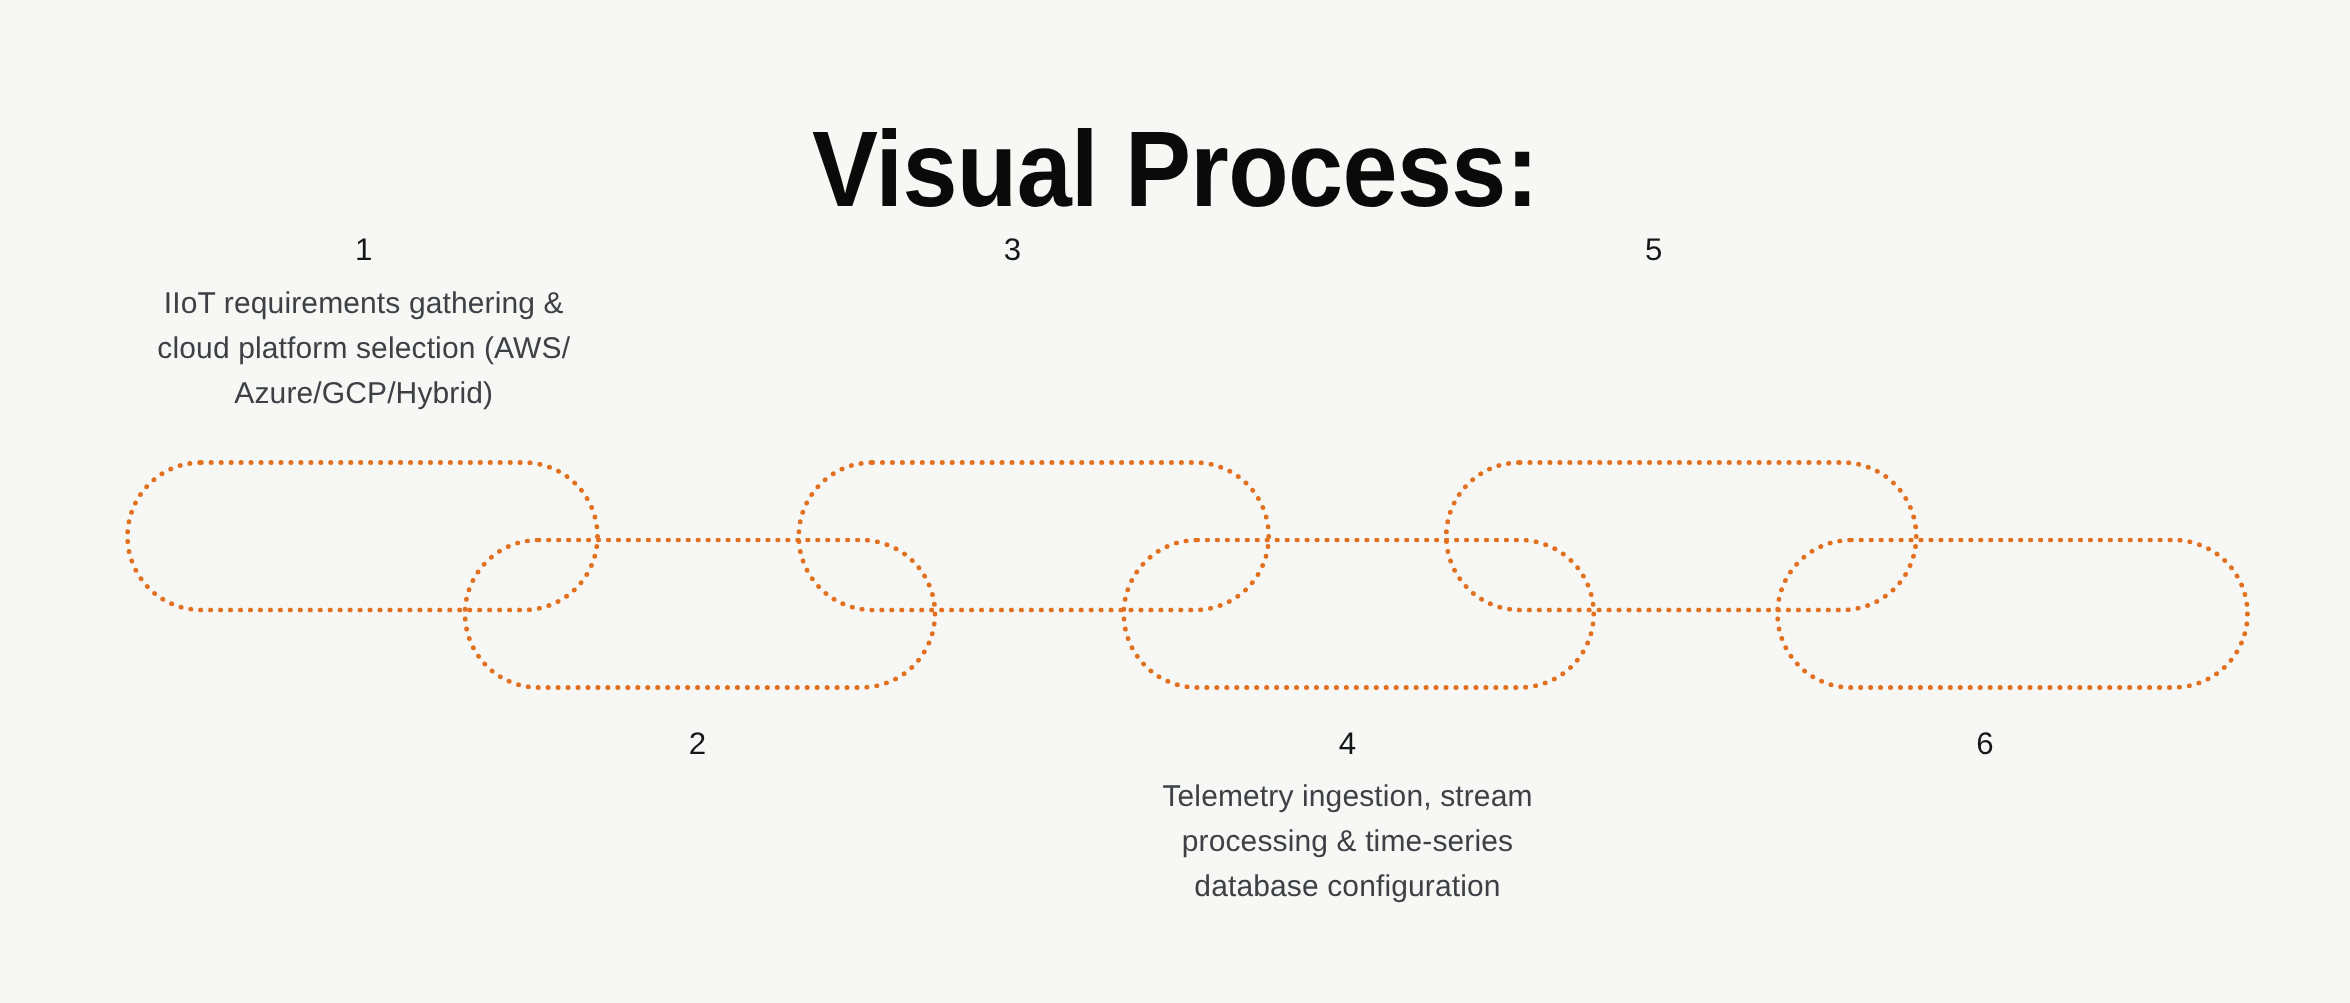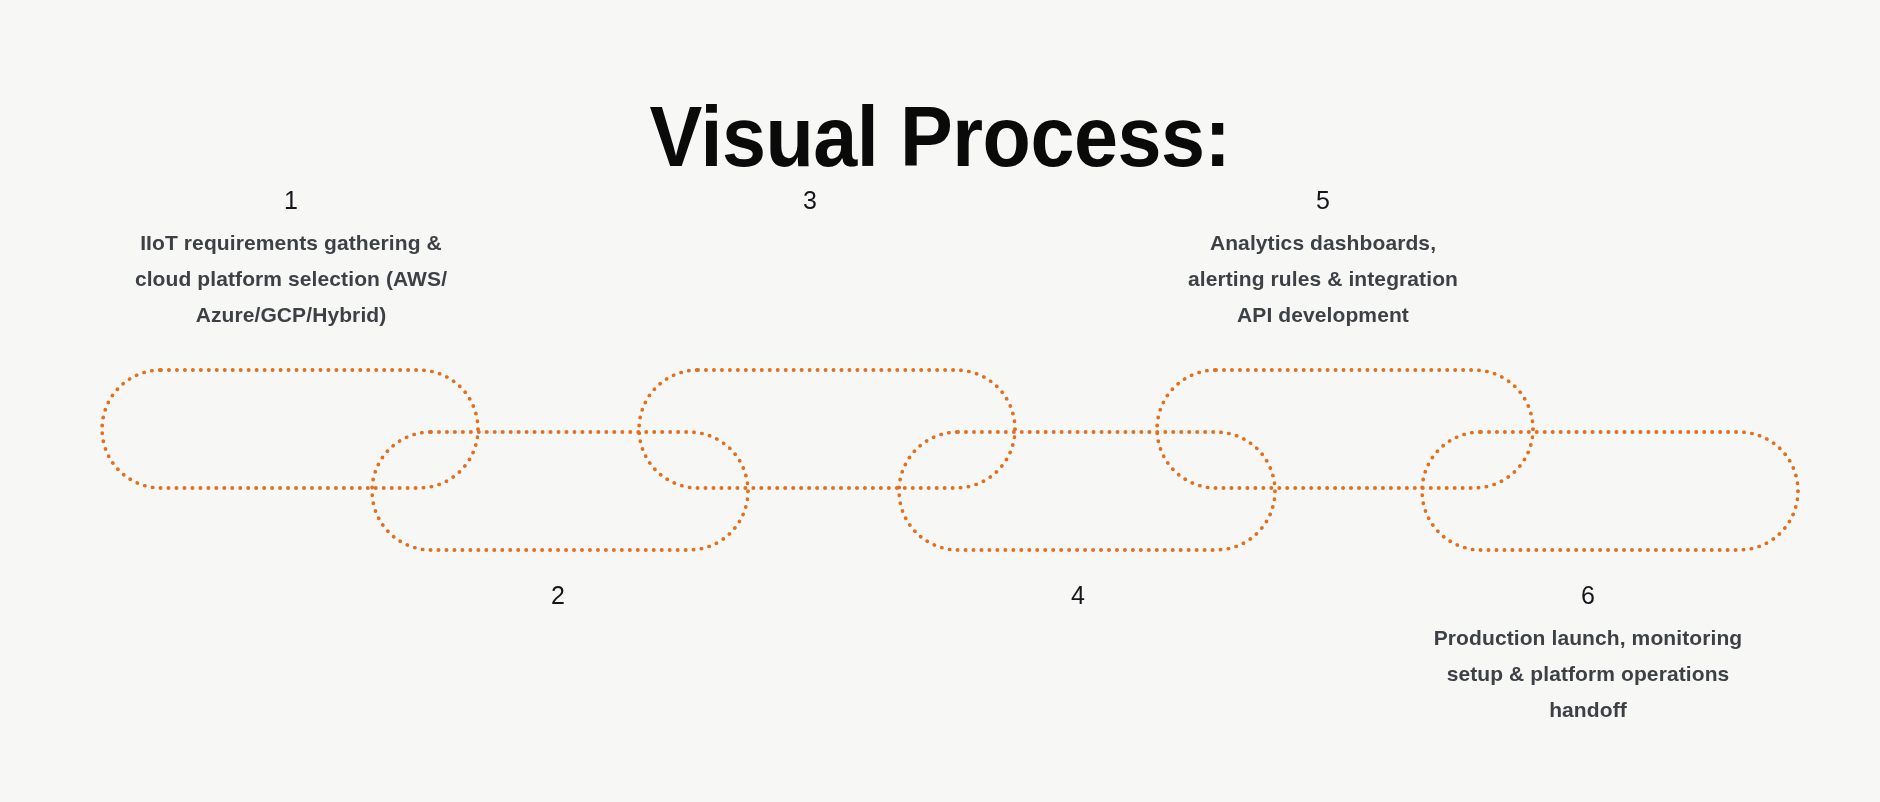--- a/index.html
+++ b/index.html
@@ -64,23 +64,23 @@
   }
   .step-number {
     font-size: 25px;
     line-height: 30px;
     font-weight: 400;
     color: #14161a;
     margin-bottom: 10px;
     font-family: "Liberation Sans", sans-serif;
   }
   .step-desc {
-    font-size: 21px;
+    font-size: 24px;
     line-height: 36px;
-    font-weight: 700;
+    font-weight: 400;
     color: #3d4045;
     font-family: "Liberation Sans", sans-serif;
     white-space: pre-line;
     letter-spacing: 0.1px;
   }
   .step.top  { top: 185px; }
   .step.bottom { top: 580px; }
 </style>
 </head>
 <body style="background: rgb(247, 247, 246);">
@@ -106,28 +106,25 @@
 Azure/GCP/Hybrid)</div>
       </div>
       <div class="step bottom" style="left: 368px;">
         <div class="step-number">2</div>
       </div>
       <div class="step top" style="left: 620px;">
         <div class="step-number">3</div>
       </div>
       <div class="step bottom" style="left: 888px;">
         <div class="step-number">4</div>
+        <div class="step-desc">Telemetry ingestion, stream
+processing &amp; time-series
+database configuration</div>
       </div>
       <div class="step top" style="left: 1133px;">
         <div class="step-number">5</div>
-        <div class="step-desc">Analytics dashboards,
-alerting rules &amp; integration
-API development</div>
       </div>
       <div class="step bottom" style="left: 1398px;">
         <div class="step-number">6</div>
-        <div class="step-desc">Production launch, monitoring
-setup &amp; platform operations
-handoff</div>
       </div>
     </div>
 
 </div>
 
 </body></html>

